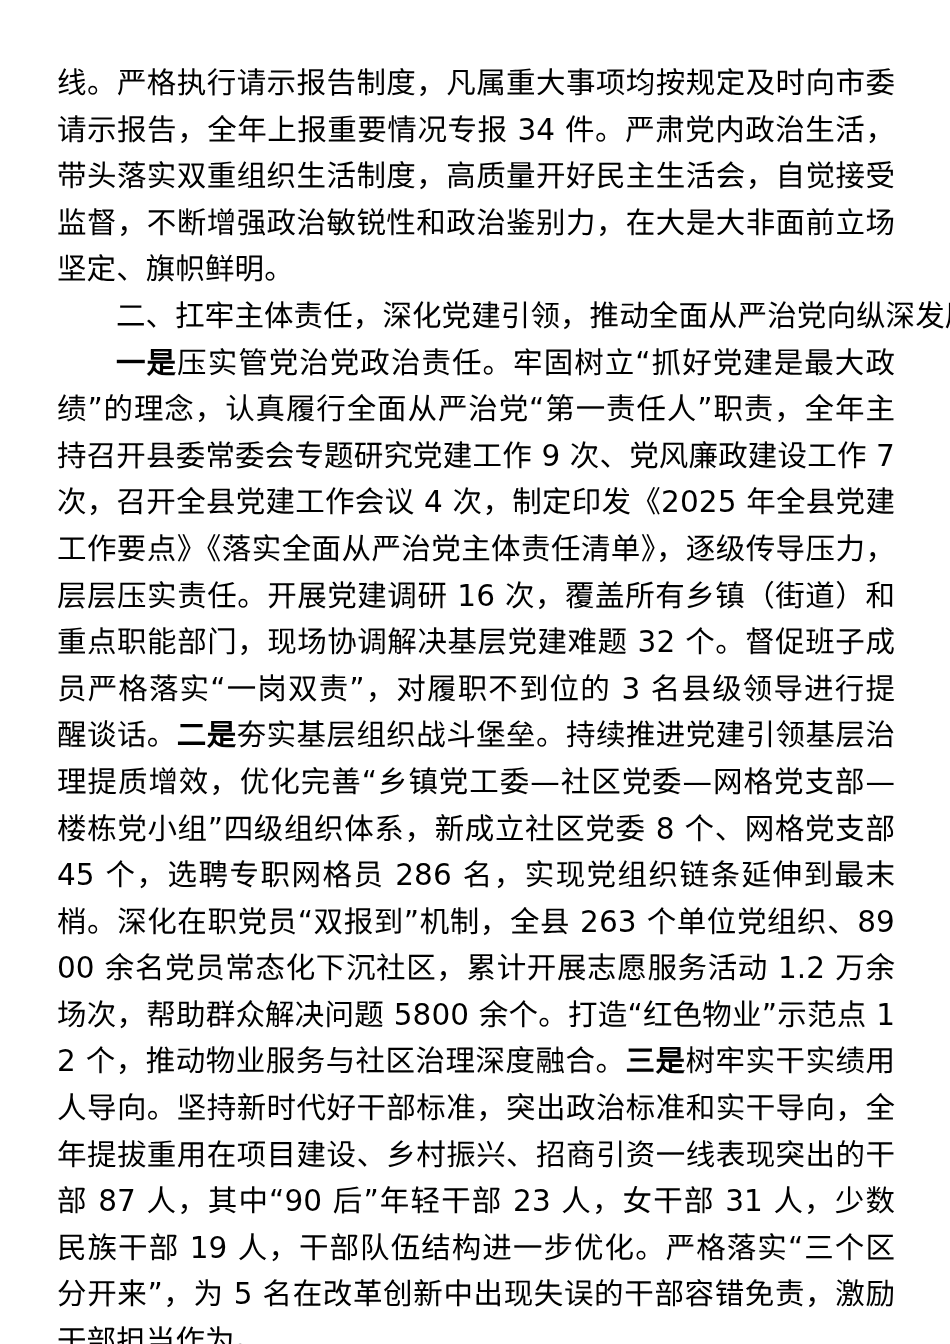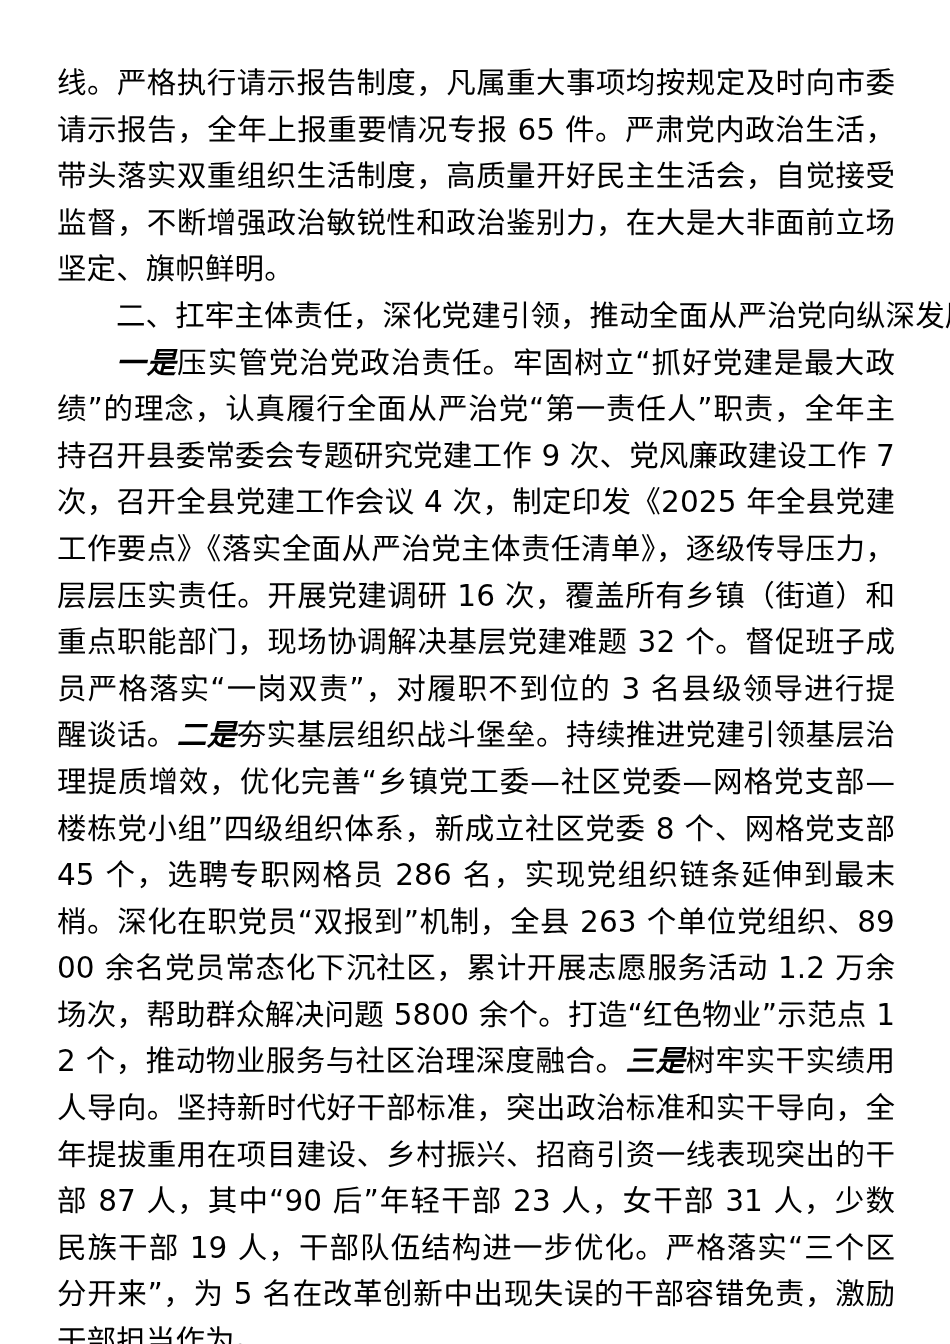--- a/index.html
+++ b/index.html
@@ -45,29 +45,28 @@
     margin: 0;
     font-size: 29.5px;
     line-height: 46.6px;
     text-indent: 59px;
     text-align: left;
     letter-spacing: 0.1px;
     white-space: nowrap;
   }
   .b {
     font-weight: bold;
-    font-style: italic;
   }
 </style>
 </head>
 <body>
 
 <div class="page">
   <div class="text-column">
 
-    <p class="para">线。严格执行请示报告制度，凡属重大事项均按规定及时向市委请示报告，全年上报重要情况专报 65 件。严肃党内政治生活，带头落实双重组织生活制度，高质量开好民主生活会，自觉接受监督，不断增强政治敏锐性和政治鉴别力，在大是大非面前立场坚定、旗帜鲜明。</p>
+    <p class="para">线。严格执行请示报告制度，凡属重大事项均按规定及时向市委请示报告，全年上报重要情况专报 34 件。严肃党内政治生活，带头落实双重组织生活制度，高质量开好民主生活会，自觉接受监督，不断增强政治敏锐性和政治鉴别力，在大是大非面前立场坚定、旗帜鲜明。</p>
 
     <p class="heading">二、扛牢主体责任，深化党建引领，推动全面从严治党向纵深发展</p>
 
     <p class="para indent"><span class="b">一是</span><span>压实管党治党政治责任。牢固树立“抓好党建是最大政绩”的理念，认真履行全面从严治党“第一责任人”职责，全年主持召开县委常委会专题研究党建工作 9 次、党风廉政建设工作 7 次，召开全县党建工作会议 4 次，制定印发《2025 年全县党建工作要点》《落实全面从严治党主体责任清单》，逐级传导压力，层层压实责任。开展党建调研 16 次，覆盖所有乡镇（街道）和重点职能部门，现场协调解决基层党建难题 32 个。督促班子成员严格落实“一岗双责”，对履职不到位的 3 名县级领导进行提醒谈话。</span><span class="b">二是</span><span>夯实基层组织战斗堡垒。持续推进党建引领基层治理提质增效，优化完善“乡镇党工委—社区党委—网格党支部—楼栋党小组”四级组织体系，新成立社区党委 8 个、网格党支部 45 个，选聘专职网格员 286 名，实现党组织链条延伸到最末梢。深化在职党员“双报到”机制，全县 263 个单位党组织、8900 余名党员常态化下沉社区，累计开展志愿服务活动 1.2 万余场次，帮助群众解决问题 5800 余个。打造“红色物业”示范点 12 个，推动物业服务与社区治理深度融合。</span><span class="b">三是</span><span>树牢实干实绩用人导向。坚持新时代好干部标准，突出政治标准和实干导向，全年提拔重用在项目建设、乡村振兴、招商引资一线表现突出的干部 87 人，其中“90 后”年轻干部 23 人，女干部 31 人，少数民族干部 19 人，干部队伍结构进一步优化。严格落实“三个区分开来”，为 5 名在改革创新中出现失误的干部容错免责，激励干部担当作为。</span></p>
 
   </div>
 </div>
 
 </body></html>

